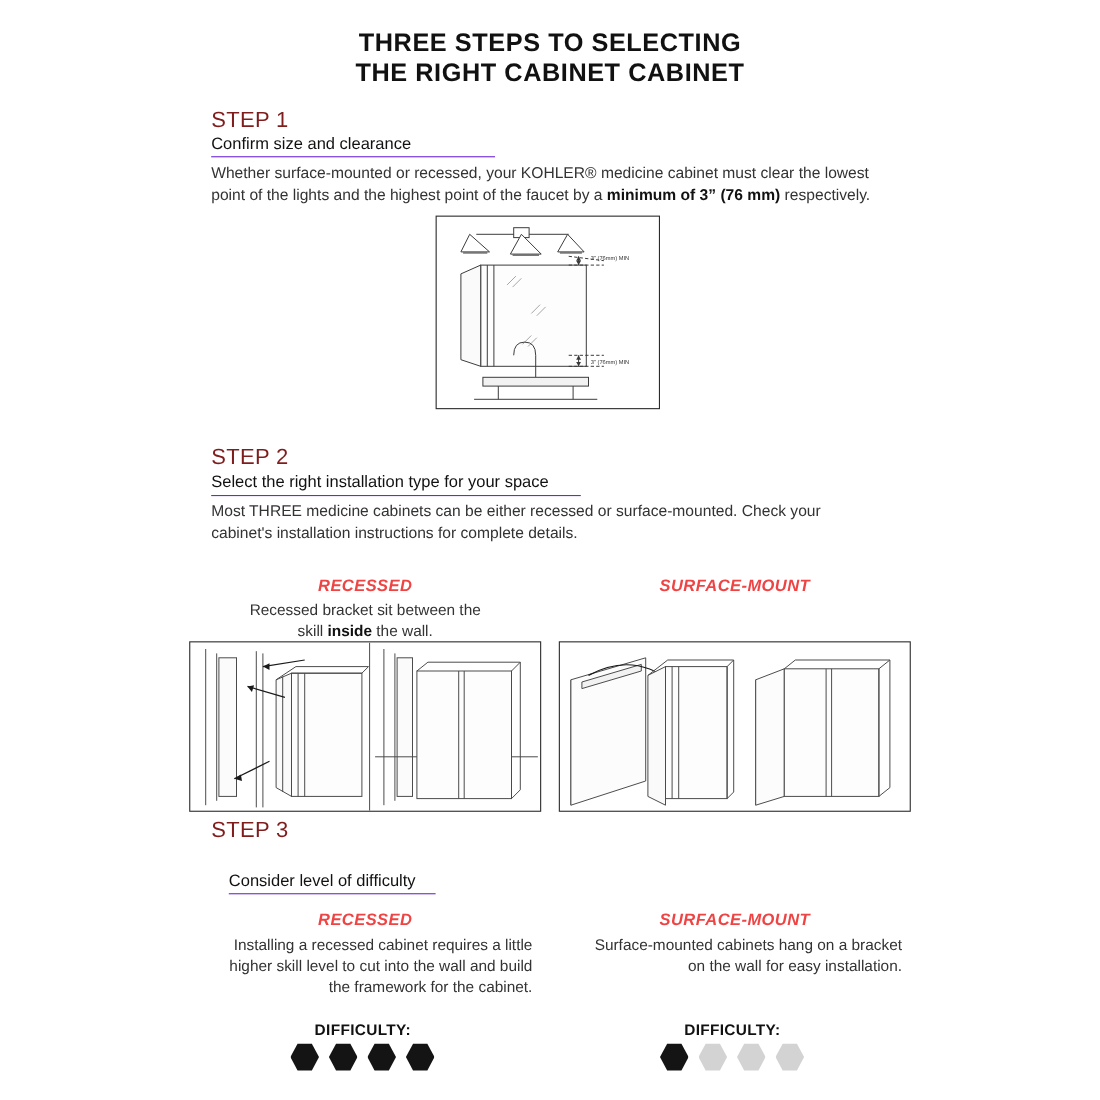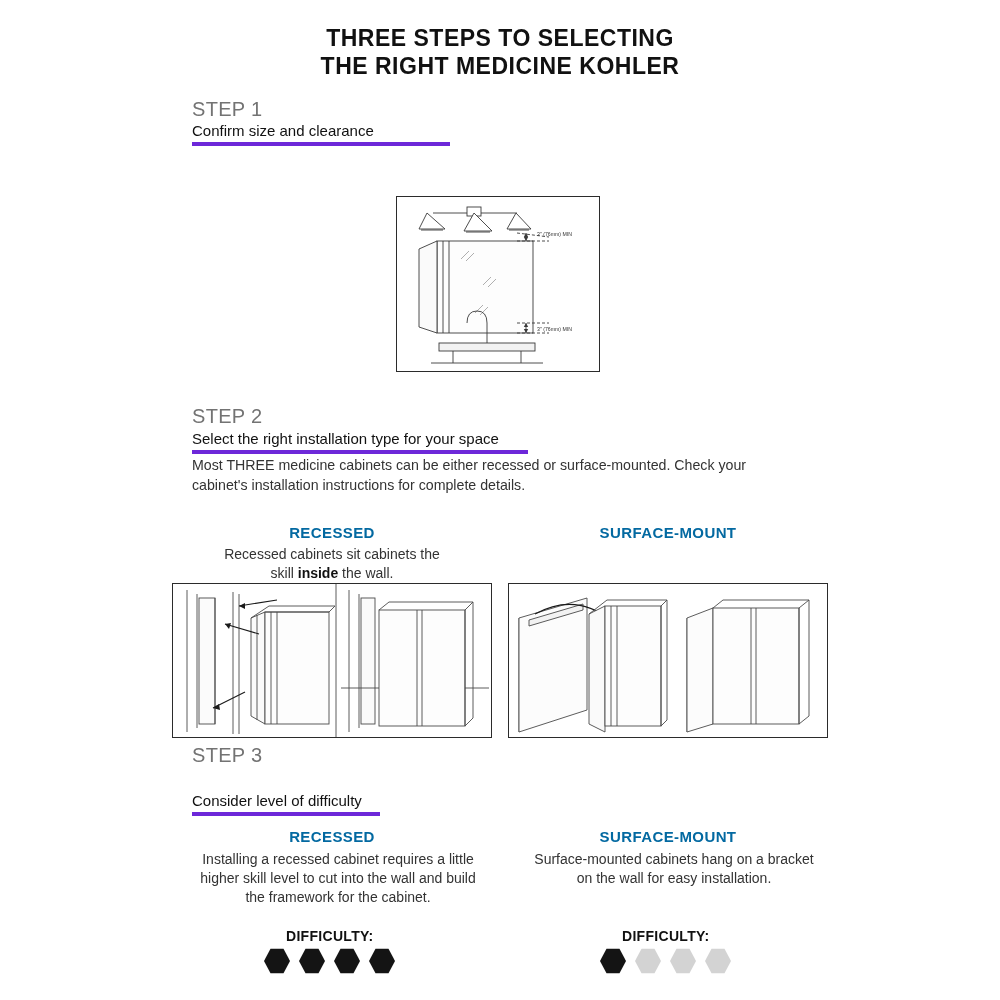--- a/index.html
+++ b/index.html
@@ -36,59 +36,60 @@
     color: #111;
   }
   .doc-title span { display: block; }
 
   
   .step-head {
     position: absolute;
     font-size: 20px;
     font-weight: normal;
     letter-spacing: 0.3px;
-    color: #737373;
+    color: #7f1d1d;
   }
   .step-sub {
     position: absolute;
     font-size: 15px;
     color: #111;
     padding-bottom: 3px;
-    border-bottom: 4px solid #6d28d9;
+    border-bottom: 1px solid #6d28d9;
   }
   .step-body {
     position: absolute;
     font-size: 14.2px;
     line-height: 20px;
     color: #333;
   }
   .step-body b { font-weight: bold; color: #111; }
 
   
   .col-title {
     position: absolute;
     font-size: 15px;
     font-weight: bold;
     text-align: center;
-    color: #0369a1;
+    color: #ef4444;
     letter-spacing: 0.4px;
+    font-style: italic;
   }
   .col-text {
     position: absolute;
     font-size: 14px;
     line-height: 19px;
     text-align: center;
     color: #333;
   }
   .col-text b { font-weight: bold; color: #111; }
   .col-text-left {
     position: absolute;
     font-size: 14px;
     line-height: 19px;
-    text-align: center;
+    text-align: right;
     color: #333;
   }
 
   
   .frame {
     position: absolute;
     border: 1px solid #2b2b2b;
     background: #fff;
     box-sizing: border-box;
   }
@@ -116,27 +117,30 @@
 
   svg { display: block; }
 </style>
 </head>
 <body>
 
 <div class="page">
 
   <div class="doc-title">
     <span>THREE STEPS TO SELECTING</span>
-    <span>THE RIGHT MEDICINE KOHLER</span>
+    <span>THE RIGHT CABINET CABINET</span>
   </div>
 
   <div class="step-head" style="left:192px; top:98px;">STEP 1</div>
 
   <div class="step-sub" style="left:192px; top:122px; width:258px;">Confirm size and clearance</div>
 
+  <div class="step-body" style="left:192px; top:148px; width:620px;">
+    <span>Whether surface-mounted or recessed, your KOHLER® medicine cabinet must clear the lowest point of the lights and the highest point of the faucet by a </span><b>minimum of 3” (76 mm)</b><span> respectively.</span>
+  </div>
 
   <div class="frame" style="left:396px; top:196px; width:204px; height:176px;">
     <svg width="202" height="174" viewBox="0 0 202 174">
       <g fill="none" stroke="#3a3a3a" stroke-width="0.9">
 
         <line x1="36" y1="16" x2="120" y2="16"></line>
         <rect x="70" y="10" width="14" height="9" fill="#fff"></rect>
 
         <path d="M30 16 L22 32 L48 32 Z" fill="#ffffff"></path>
         <path d="M77 16 L67 34 L95 34 Z" fill="#ffffff"></path>
@@ -186,21 +190,21 @@
   </div>
 
   <div class="step-head" style="left:192px; top:405px;">STEP 2</div>
 
   <div class="step-sub" style="left:192px; top:430px; width:336px;">Select the right installation type for your space</div>
 
   <div class="step-body" style="left:192px; top:455px; width:600px;">Most THREE medicine cabinets can be either recessed or surface-mounted. Check your cabinet's installation instructions for complete details.</div>
 
   <div class="col-title" style="left:192px; top:524px; width:280px;">RECESSED</div>
   <div class="col-text" style="left:186px; top:545px; width:292px;">
-    <span>Recessed cabinets sit cabinets the</span><br>
+    <span>Recessed bracket sit between the</span><br>
     <span>skill </span><b>inside</b><span> the wall.</span>
   </div>
 
   <div class="frame" style="left:172px; top:583px; width:320px; height:155px;">
     <svg width="318" height="153" viewBox="0 0 318 153">
       <g fill="none" stroke="#4a4a4a" stroke-width="0.9">
 
         <line x1="14" y1="6" x2="14" y2="148"></line>
         <line x1="24" y1="10" x2="24" y2="144"></line>
         <rect x="26" y="14" width="16" height="126" fill="#fbfbfb"></rect>
@@ -278,21 +282,21 @@
         <path d="M204 24 L214 16 L300 16 L290 24"></path>
         <line x1="290" y1="24" x2="290" y2="140"></line>
         <line x1="300" y1="16" x2="300" y2="132"></line>
         <line x1="290" y1="140" x2="300" y2="132"></line>
       </g>
     </svg>
   </div>
 
   <div class="step-head" style="left:192px; top:744px;">STEP 3</div>
 
-  <div class="step-sub" style="left:192px; top:792px; width:188px;">Consider level of difficulty</div>
+  <div class="step-sub" style="left:208px; top:792px; width:188px;">Consider level of difficulty</div>
 
   <div class="col-title" style="left:192px; top:828px; width:280px;">RECESSED</div>
   <div class="col-text-left" style="left:192px; top:850px; width:292px;">Installing a recessed cabinet requires a little higher skill level to cut into the wall and build the framework for the cabinet.</div>
 
   <div class="difficulty-label" style="left:286px; top:928px;">DIFFICULTY:</div>
   <div class="hex-row" style="left:264px; top:948px;">
     <div class="hex filled"></div>
     <div class="hex filled"></div>
     <div class="hex filled"></div>
     <div class="hex filled"></div>

